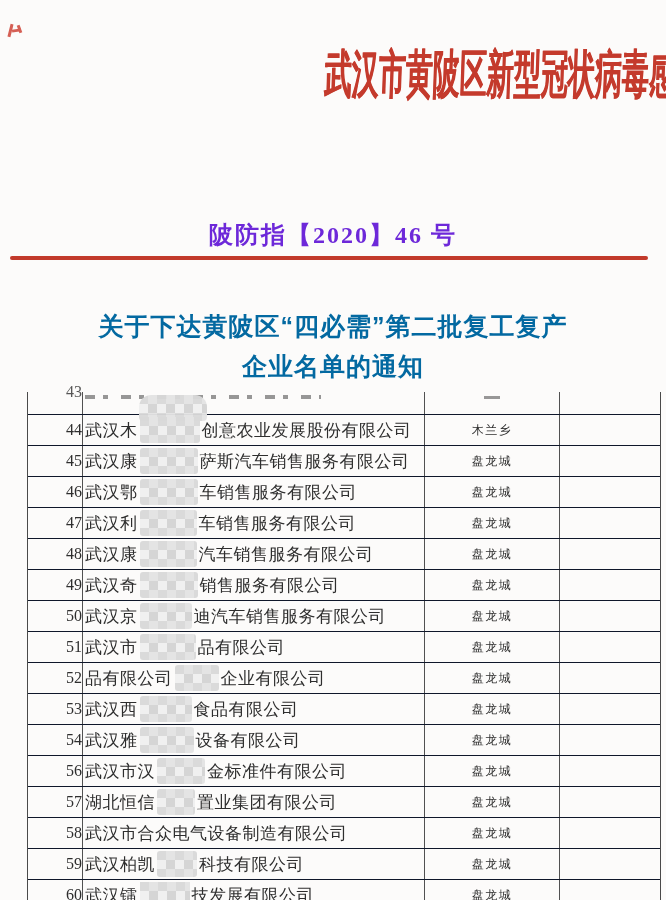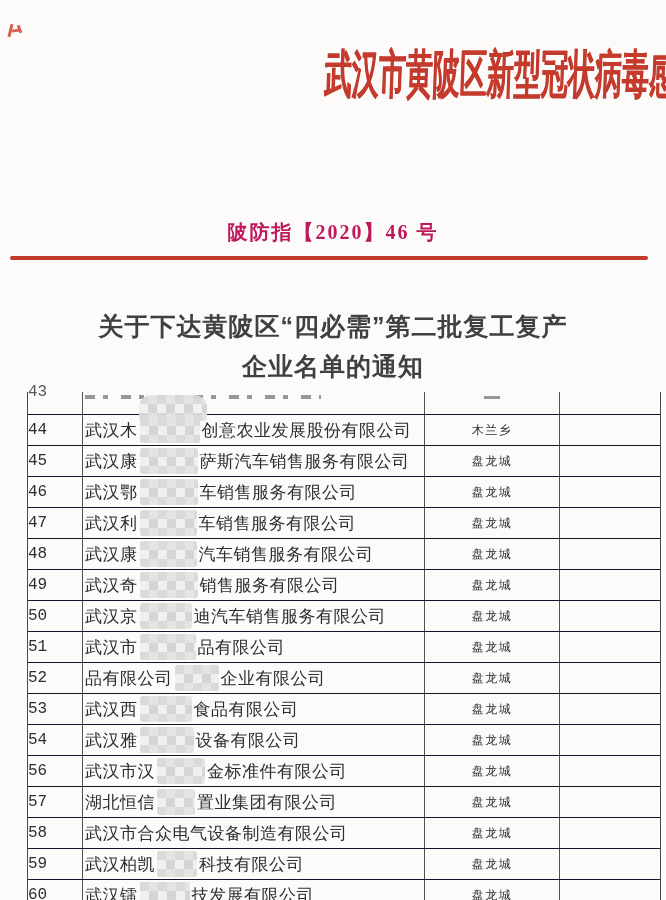--- a/index.html
+++ b/index.html
@@ -18,40 +18,40 @@
 
   .letterhead{position:absolute;top:40px;left:0;width:100%;text-align:center;white-space:nowrap;}
   .letterhead span{
     display:inline-block;font-family:"Liberation Sans","DejaVu Sans",sans-serif;
     font-weight:bold;font-size:52px;color:#c43a2c;
     transform:scaleX(.52) skewX(-4deg);transform-origin:center;
     text-shadow:1px 0 0 #c43a2c;
   }
   .doc-number{
     position:absolute;top:219px;left:0;width:100%;text-align:center;
-    font-size:20px;font-weight:600;color:#be185d;letter-spacing:2px;
+    font-size:24px;font-weight:600;color:#6d28d9;letter-spacing:2px;
   }
   .red-rule{position:absolute;top:256px;left:10px;width:638px;height:4px;background:#c23a2b;border-radius:2px;}
 
   .notice-title{
     position:absolute;top:306px;left:0;width:100%;text-align:center;
     font-family:"Liberation Sans","DejaVu Sans",sans-serif;
-    font-weight:bold;font-size:25px;line-height:40px;color:#404040;letter-spacing:1px;
+    font-weight:bold;font-size:25px;line-height:40px;color:#0369a1;letter-spacing:1px;
   }
 
   
   .company-table{
     position:absolute;left:27px;top:392px;width:632px;
     border:1px solid #4a4a4a;border-top:none;color:#2e2e2e;
   }
   .trow{display:flex;height:30px;border-top:1px solid #0f172a;}
   .trow.clipped{height:22px;border-top:none;}
   .cell{border-left:1px solid #515151;display:flex;align-items:center;box-sizing:border-box;}
   .cell:first-child{border-left:none;}
-  .c-no{width:54px;justify-content:flex-start;font-size:16px;font-family:Liberation Mono, monospace;}
+  .c-no{width:54px;justify-content:flex-end;font-size:16px;}
   .c-name{width:342px;padding-left:2px;font-size:17px;letter-spacing:.5px;position:relative;}
   .c-town{width:135px;justify-content:center;font-size:12px;letter-spacing:1.5px;}
   .c-empty{flex:1;}
 
   
   .mosaic{
     display:inline-block;height:26px;margin:0 2px;border-radius:3px;flex:0 0 auto;
     background-image:conic-gradient(#e4e4e4 25%,#d4d4d4 0 50%,#f0f0f0 0 75%,#d9d9d9 0);
     background-size:18px 18px;opacity:.96;
   }

